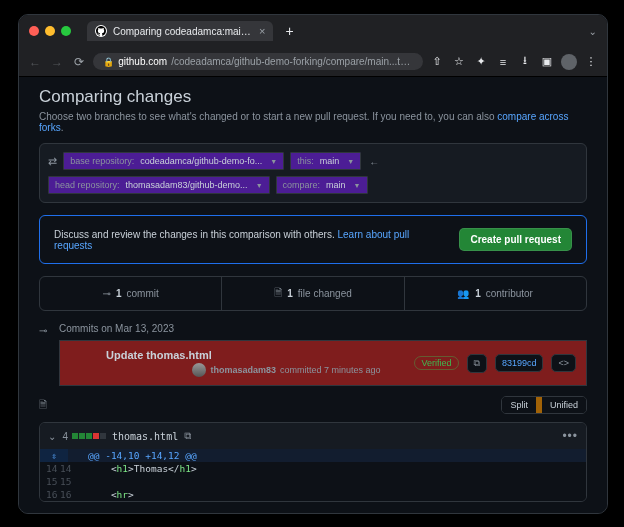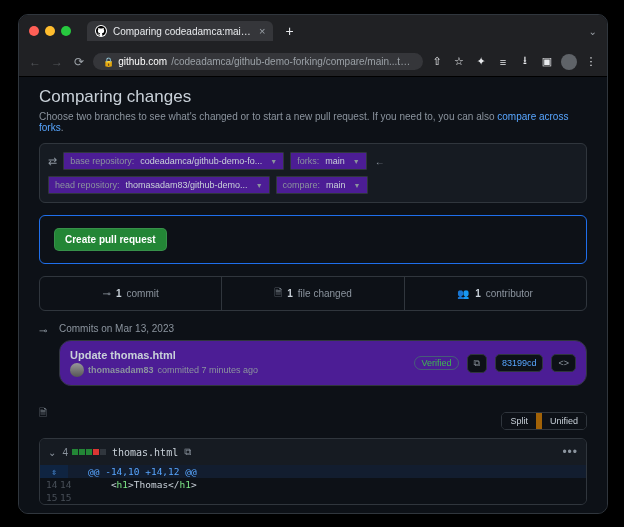--- a/index.html
+++ b/index.html
@@ -44,33 +44,33 @@
   .prmsg { color:#c9d1d9; font-size:10px; flex:1;}
   .btn-green{ background:#238636; color:#fff; border:1px solid rgba(240,246,252,.1); border-radius:5px; padding:5px 10px; font-size:10px; font-weight:600; cursor:pointer;}
   .countsbox { border:1px solid #30363d; border-radius:6px; display:flex; margin-bottom:12px;}
   .countcell{ flex:1; text-align:center; padding:8px 4px; color:#8b949e; font-size:10px; display:flex; gap:5px; align-items:center; justify-content:center;}
   .countcell b{color:#c9d1d9; font-weight:600;}
   .countcell + .countcell{border-left:1px solid #30363d;}
   .timeline{ display:flex; gap:8px; margin-bottom:8px; align-items:flex-start;}
   .tldot{ width:12px; height:12px; margin-top:2px; color:#8b949e; font-size:10px;}
   .tlbody{ flex:1;}
   .tlday{ font-size:10px; color:#8b949e; margin-bottom:6px;}
-  .commitcard{ border:1px solid #30363d; border-radius:12px; background:#4c1d95;}
+  .commitcard{ border:1px solid #30363d; border-radius:0; background:#7f1d1d;padding-left:36px;}
   .commitrow{ display:flex; align-items:center; padding:8px 10px; gap:8px;}
   .commit-main{ flex:1;}
   .commit-title{ color:#c9d1d9; font-size:11px; font-weight:600;}
-  .commit-meta{ color:#8b949e; font-size:9px; display:flex; align-items:center; gap:4px; margin-top:2px;}
+  .commit-meta{ color:#8b949e; font-size:9px; display:flex; align-items:center; gap:4px; margin-top:2px;justify-content:flex-end;}
   .mini-av{ width:14px; height:14px; border-radius:50%; background:linear-gradient(#999,#555);}
   .badge-ver{ border:1px solid rgba(63,185,80,.4); color:#3fb950; font-size:9px; border-radius:10px; padding:1px 6px;margin-left:26px;}
   .sqbtn{ border:1px solid #30363d; background:#0d1117; color:#8b949e; font-size:9px; border-radius:5px; padding:3px 6px; cursor:pointer;}
   .sqbtn.sha{color:#58a6ff}
   .filesummary{ display:flex; align-items:center; gap:10px; margin:10px 0 8px; font-size:10px;}
   .filesummary .txt{color:#8b949e}
   .filesummary .txt b{color:#c9d1d9; font-weight:600;}
-  .toggle{ display:flex; margin-left:auto; border:1px solid #30363d; border-radius:5px; overflow:hidden;margin-top:16px;}
+  .toggle{ display:flex; margin-left:auto; border:1px solid #30363d; border-radius:5px; overflow:hidden;}
   .tgbtn{ padding:3px 8px; font-size:9px; color:#c9d1d9; cursor:pointer; background:#0d1117;}
   .tgbtn + .tgbtn{border-left:6px solid #a16207}
   .diffbox{ border:1px solid #30363d; border-radius:6px; overflow:hidden;}
   .diffhead{ background:#161b22; padding:6px 8px; display:flex; align-items:center; gap:6px; font-size:10px;}
   .chev{color:#8b949e; cursor:pointer; font-size:10px}
   .diffstat{ display:flex; align-items:center; gap:4px;}
   .diffstat .n{color:#8b949e; font-size:10px;}
   .sq{ display:flex; gap:1px;}
   .sq span{width:6px; height:6px;}
   .sq .a{background:#238636}.sq .d{background:#da3633}.sq .m{background:#30363d}
@@ -138,39 +138,42 @@
 
     <div class="comparebox">
       <div class="branchrow">
         <span class="cmpicon">⇄</span>
         <div class="sel">
           <span class="lbl">base repository:</span>
           <span>codeadamca/github-demo-fo...</span>
           <span class="cv">▼</span>
         </div>
         <div class="sel">
-          <span class="lbl">forks:</span>
+          <span class="lbl">this:</span>
           <span>main</span>
           <span class="cv">▼</span>
         </div>
         <span class="arrow">←</span>
         <div class="sel">
           <span class="lbl">head repository:</span>
           <span>thomasadam83/github-demo...</span>
           <span class="cv">▼</span>
         </div>
         <div class="sel">
           <span class="lbl">compare:</span>
           <span>main</span>
           <span class="cv">▼</span>
         </div>
       </div>
     </div>
 
     <div class="prbox">
+      <div class="prmsg">
+        <span>Discuss and review the changes in this comparison with others. </span><a class="link">Learn about pull requests</a>
+      </div>
       <button class="btn-green">Create pull request</button>
     </div>
 
     <div class="countsbox">
       <div class="countcell">
           <span>⊸</span>
           <b>1</b>
           <span>commit</span>
         </div>
       <div class="countcell">
@@ -245,17 +248,23 @@
               <td class="ln">14</td>
               <td class="mk"> </td>
               <td class="code">    &lt;<span class="tok-tag">h1</span>&gt;Thomas&lt;/<span class="tok-tag">h1</span>&gt;</td>
             </tr>
             <tr class="ctx">
               <td class="ln">15</td>
               <td class="ln">15</td>
               <td class="mk"> </td>
               <td class="code"></td>
             </tr>
+            <tr class="ctx">
+              <td class="ln">16</td>
+              <td class="ln">16</td>
+              <td class="mk"> </td>
+              <td class="code">    &lt;<span class="tok-tag">hr</span>&gt;</td>
+            </tr>
           </tbody>
       </table>
     </div>
   </div>
 </div>
 
 </body></html>

